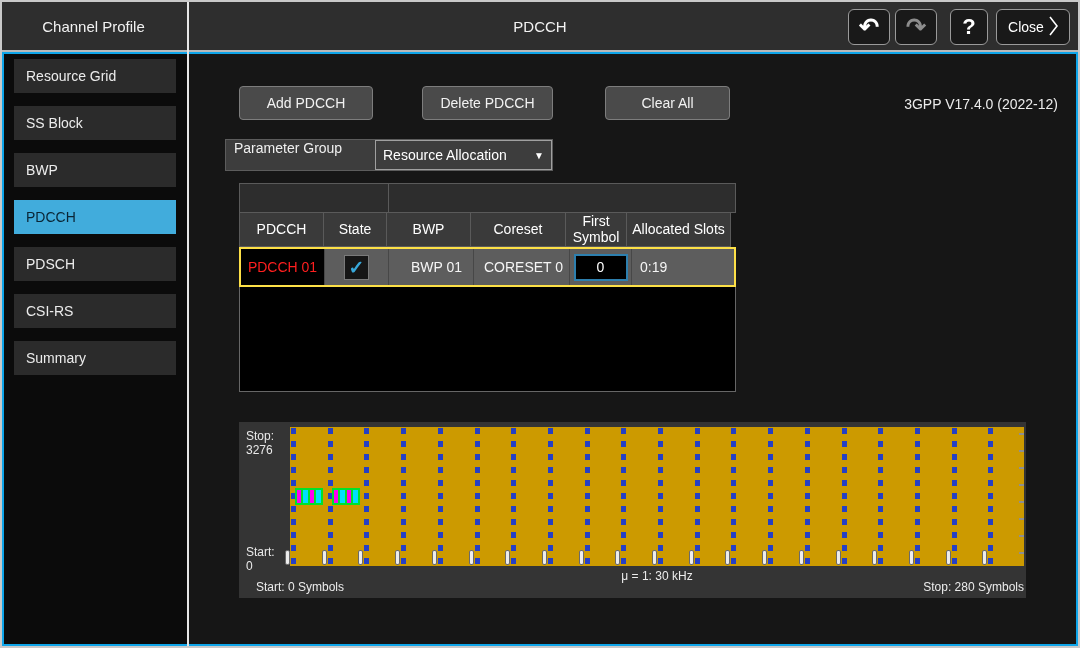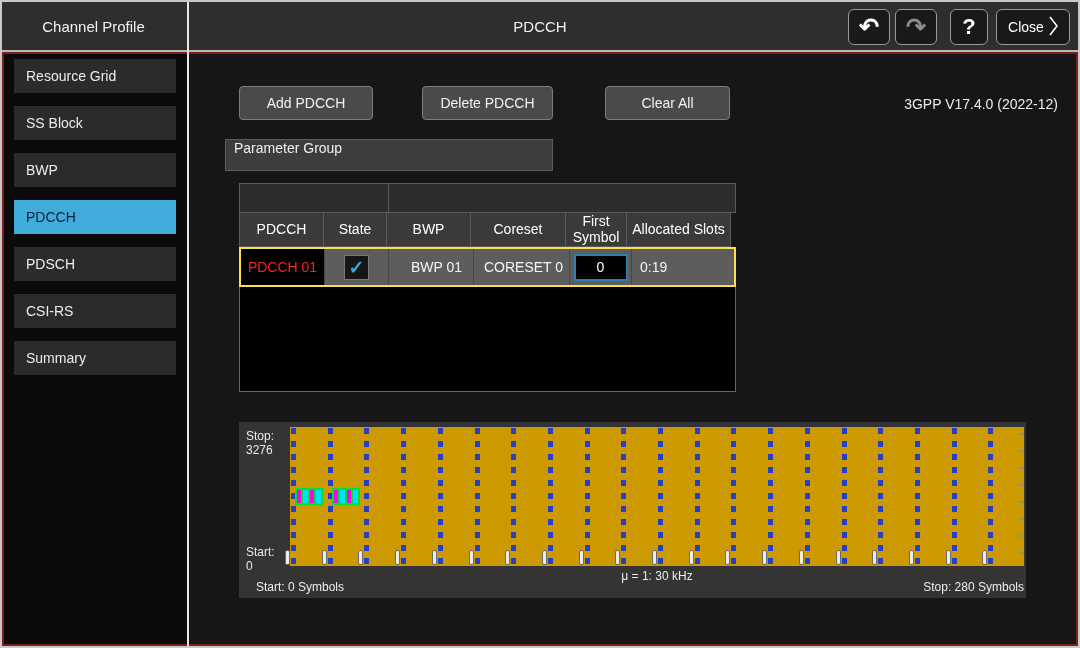--- a/index.html
+++ b/index.html
@@ -1,18 +1,18 @@
 <!DOCTYPE html>
 <html><head>
 <meta charset="utf-8">
 <style>
   * { box-sizing: border-box; }
   html,body { margin:0; padding:0; background:#000; }
   body { width:1080px; height:648px; position:relative; font-family:"Liberation Sans", sans-serif; }
-  .window { position:absolute; inset:0; border:2px solid #c9c9c9; background:#7f1d1d; overflow:hidden; }
+  .window { position:absolute; inset:0; border:2px solid #c9c9c9; background:#0ea5e9; overflow:hidden; }
 
   
   .titlebar { position:absolute; top:0; left:0; right:0; height:50px; background:#2e2e2e; border-bottom:2px solid #b9b9b9; }
   .left-title { position:absolute; left:0; top:0; width:183px; height:48px; display:flex; align-items:center; justify-content:center;
                 color:#f2f2f2; font-size:15px; }
   .center-title { position:absolute; left:0; right:0; top:0; height:48px; display:flex; align-items:center; justify-content:center;
                   color:#f2f2f2; font-size:15px; pointer-events:none; }
   .vline { position:absolute; left:185px; top:0; bottom:0; width:2px; background:#e6e6e6; z-index:20; }
   .tb-buttons { position:absolute; right:8px; top:7px; height:36px; display:flex; align-items:center; z-index:30; }
   .tb-btn { height:36px; background:#191919; border:1px solid #9a9a9a; border-radius:6px; color:#fff;
@@ -144,20 +144,24 @@
 
   <div class="main">
 
     <div class="act-btn btn-add">Add PDCCH</div>
     <div class="act-btn btn-del">Delete PDCCH</div>
     <div class="act-btn btn-clr">Clear All</div>
     <div class="version">3GPP V17.4.0 (2022-12)</div>
 
     <div class="param-bar">
       <div class="param-label">Parameter Group</div>
+      <div class="dropdown">
+        <span class="dd-text">Resource Allocation</span>
+        <span class="dd-arrow">▼</span>
+      </div>
     </div>
 
     <div class="tbl">
       <div class="tr tr-group">
         <div class="gcell gc1"></div>
         <div class="gcell gc2"></div>
       </div>
       <div class="tr tr-head">
         <div class="th c1">PDCCH</div>
         <div class="th c2">State</div>

